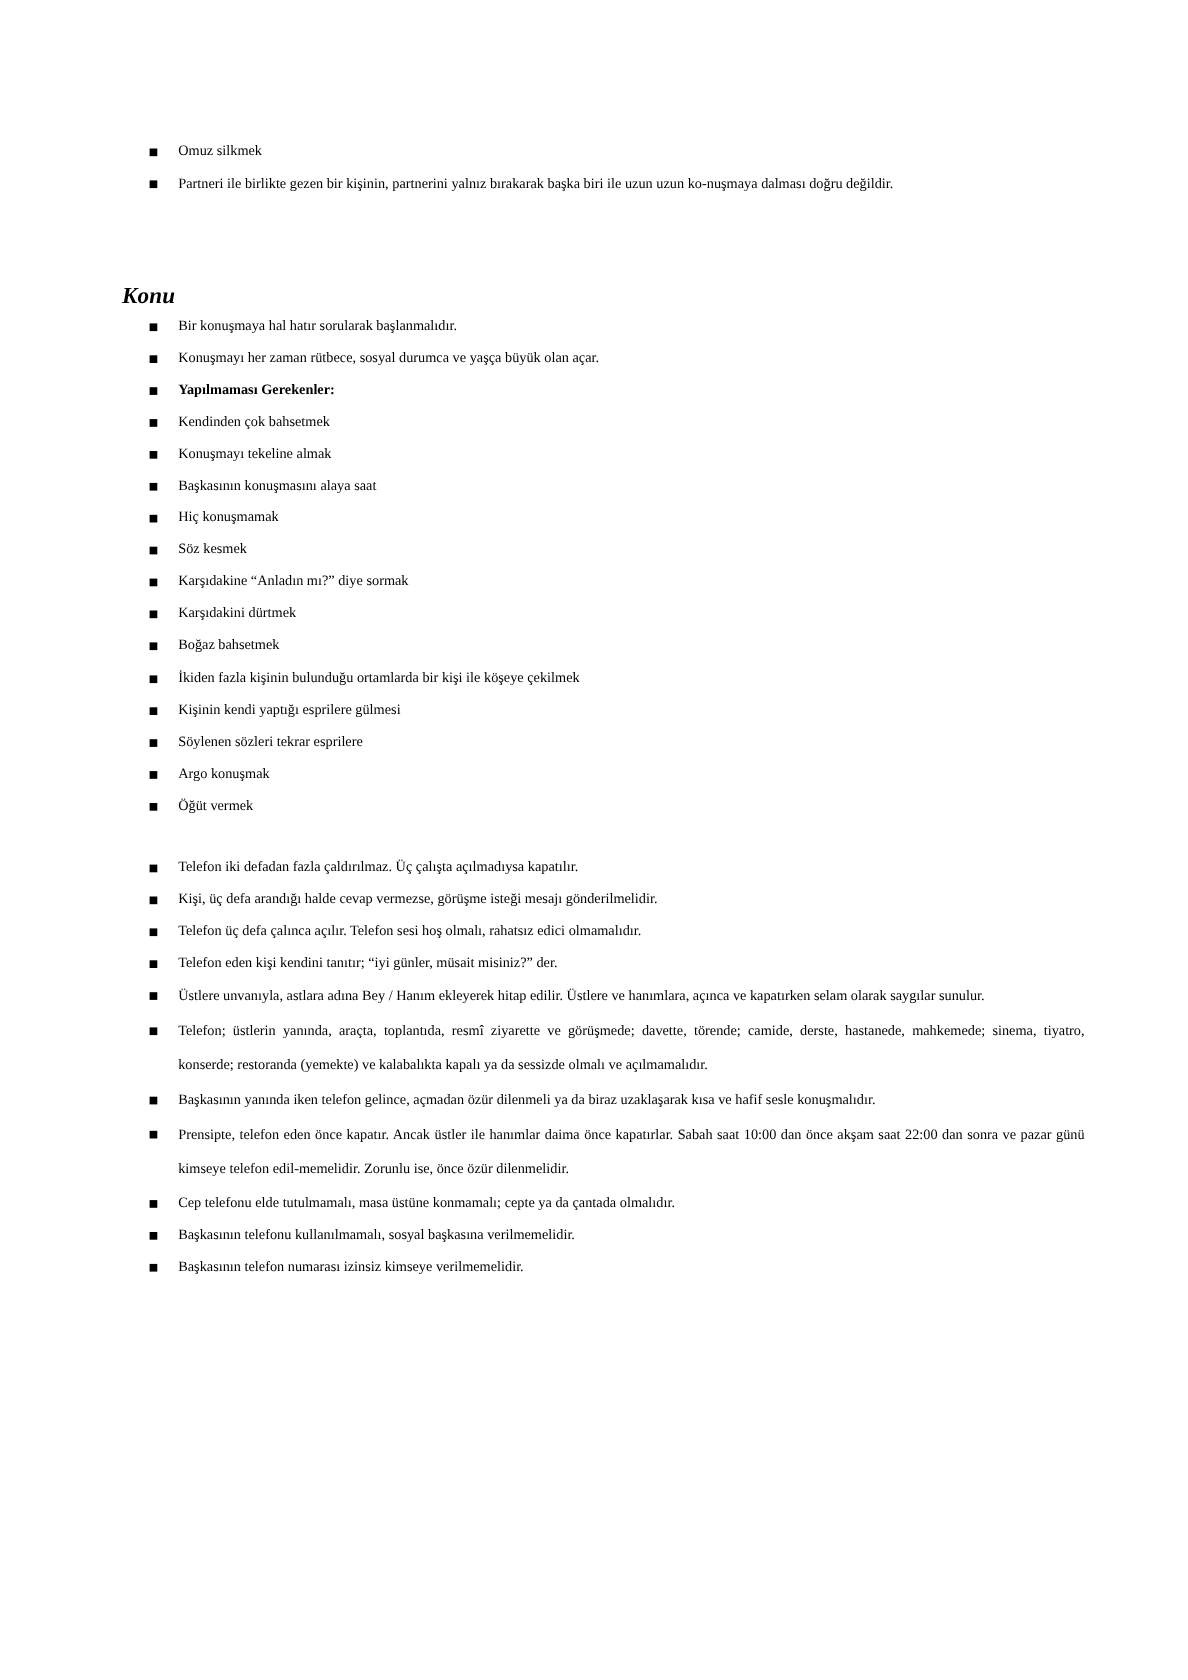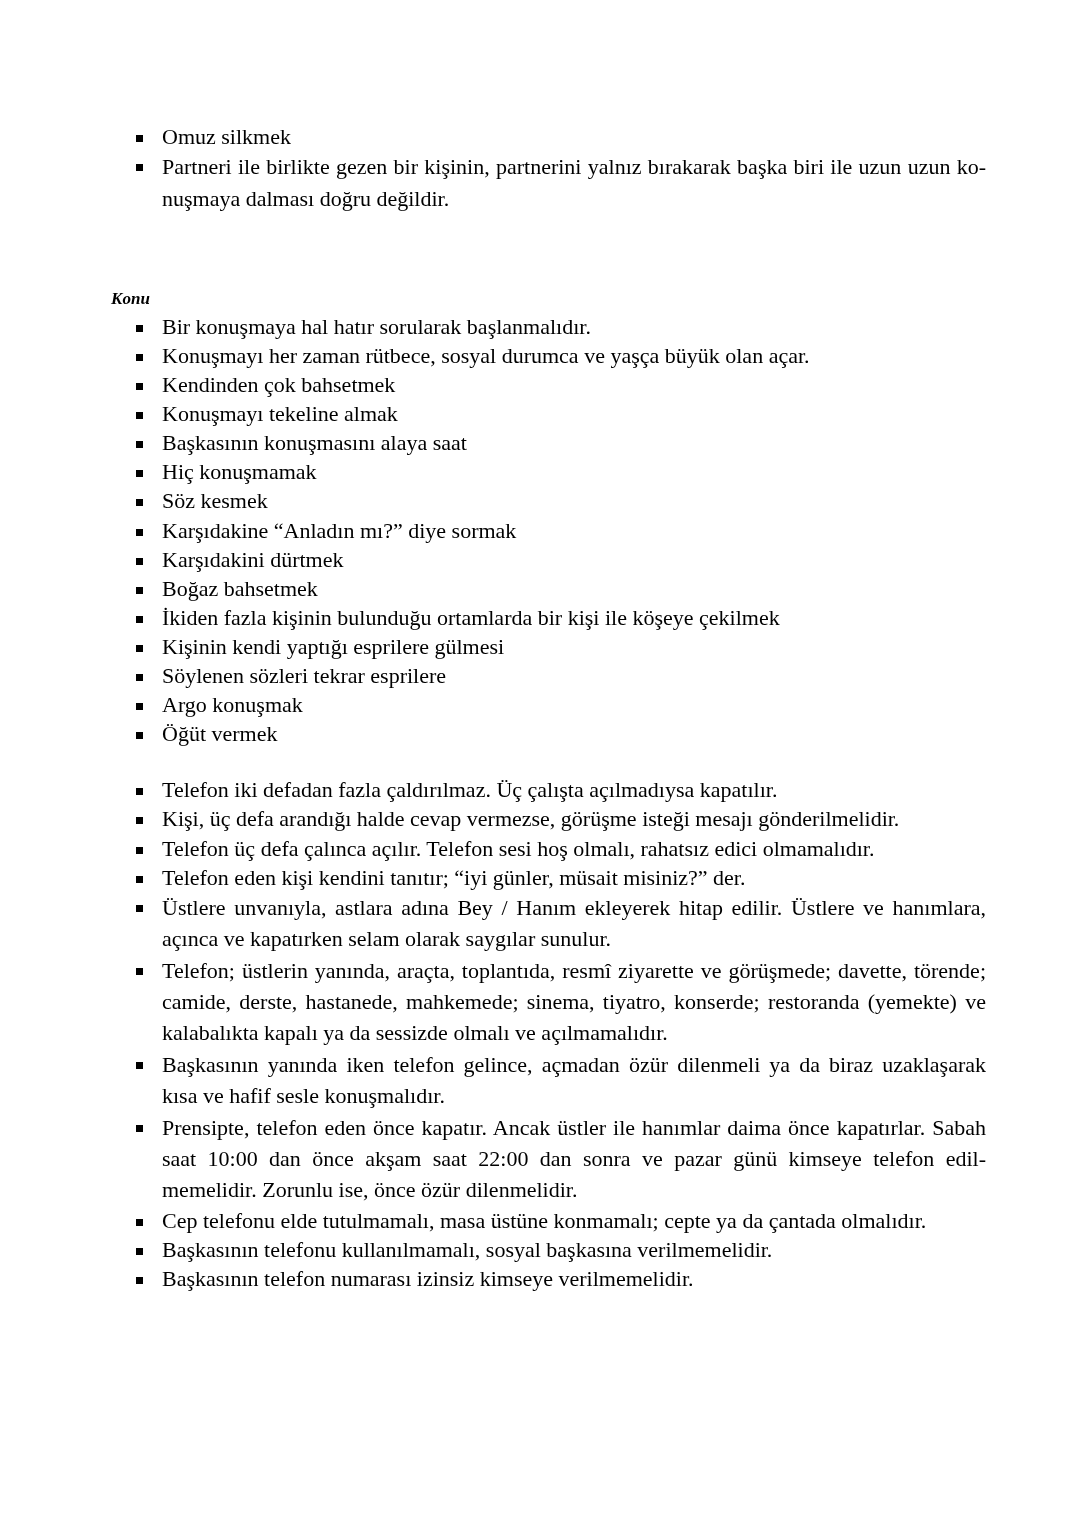--- a/index.html
+++ b/index.html
@@ -30,37 +30,37 @@
   .content {
     position: absolute;
     left: 111px;
     top: 122px;
     width: 875px;
   }
 
   .section-heading {
     font-weight: bold;
     font-style: italic;
-    font-size: 17px;
+    font-size: 21px;
     line-height: 26px;
     margin: 0;
     padding: 0;
     letter-spacing: 0.1px;
   }
 
   ul.bullets {
     list-style: none;
     margin: 0;
     padding: 0;
   }
 
   ul.bullets > li {
     position: relative;
     padding-left: 51px;
-    font-size: 22px;
+    font-size: 13px;
     line-height: 31.4px;
     text-align: justify;
     text-justify: inter-word;
     margin: 0;
     -webkit-hyphens: manual;
     hyphens: manual;
   }
 
   
   ul.bullets > li::before {
@@ -97,20 +97,21 @@
       <li>Partneri ile birlikte gezen bir kişinin, partnerini yalnız bırakarak başka biri ile uzun uzun ko-nuşmaya dalması doğru değildir.</li>
     </ul>
 
     <div class="spacer-lg"></div>
 
     <div class="section-heading">Konu</div>
 
     <ul class="bullets">
       <li class="tight">Bir konuşmaya hal hatır sorularak başlanmalıdır.</li>
       <li class="tight">Konuşmayı her zaman rütbece, sosyal durumca ve yaşça büyük olan açar.</li>
+      <li class="tight b">Yapılmaması Gerekenler:</li>
       <li class="tight">Kendinden çok bahsetmek</li>
       <li class="tight">Konuşmayı tekeline almak</li>
       <li class="tight">Başkasının konuşmasını alaya saat</li>
       <li class="tight">Hiç konuşmamak</li>
       <li class="tight">Söz kesmek</li>
       <li class="tight">Karşıdakine “Anladın mı?” diye sormak</li>
       <li class="tight">Karşıdakini dürtmek</li>
       <li class="tight">Boğaz bahsetmek</li>
       <li class="tight">İkiden fazla kişinin bulunduğu ortamlarda bir kişi ile köşeye çekilmek</li>
       <li class="tight">Kişinin kendi yaptığı esprilere gülmesi</li>

